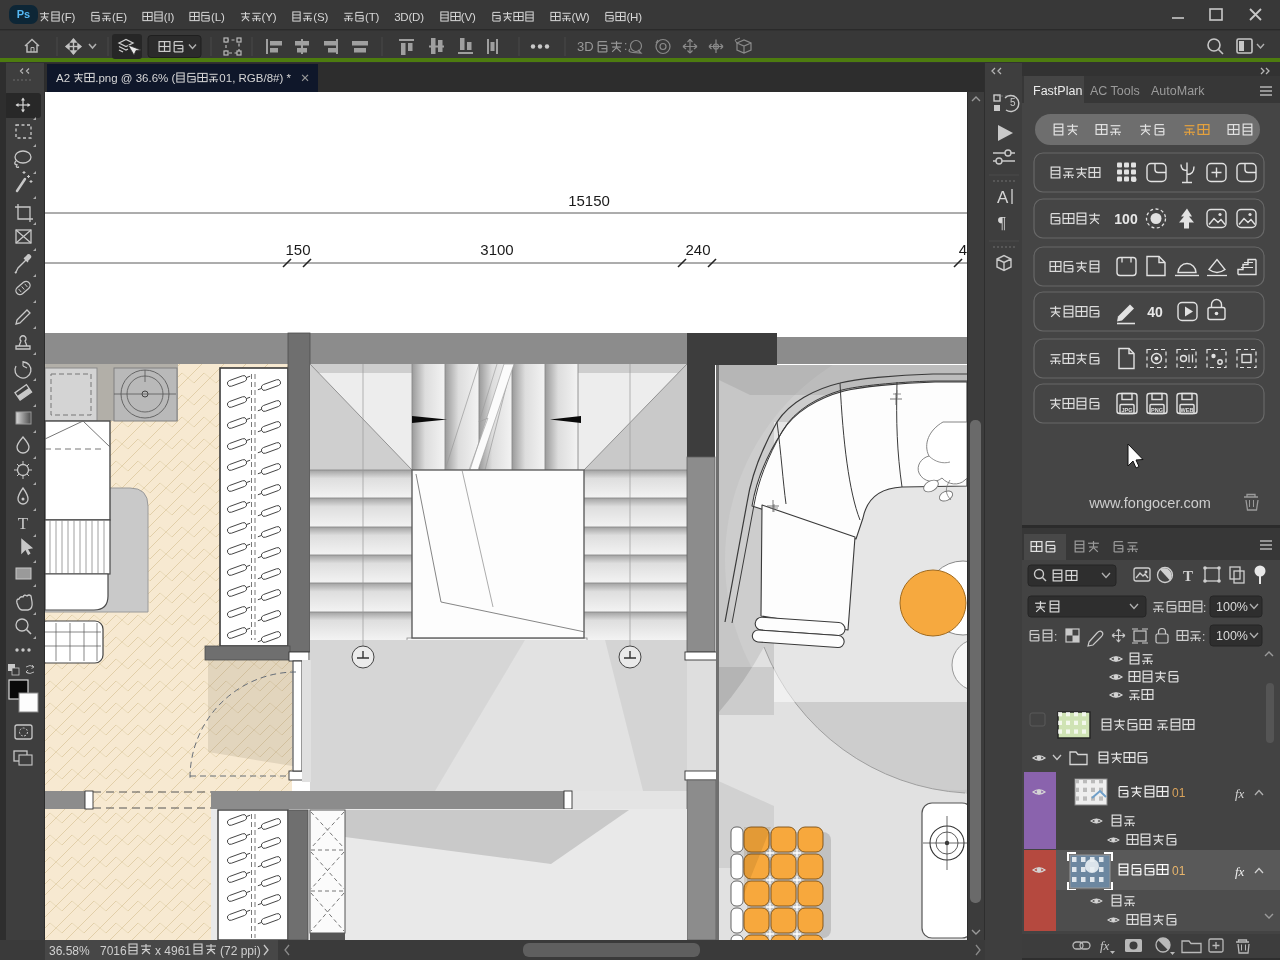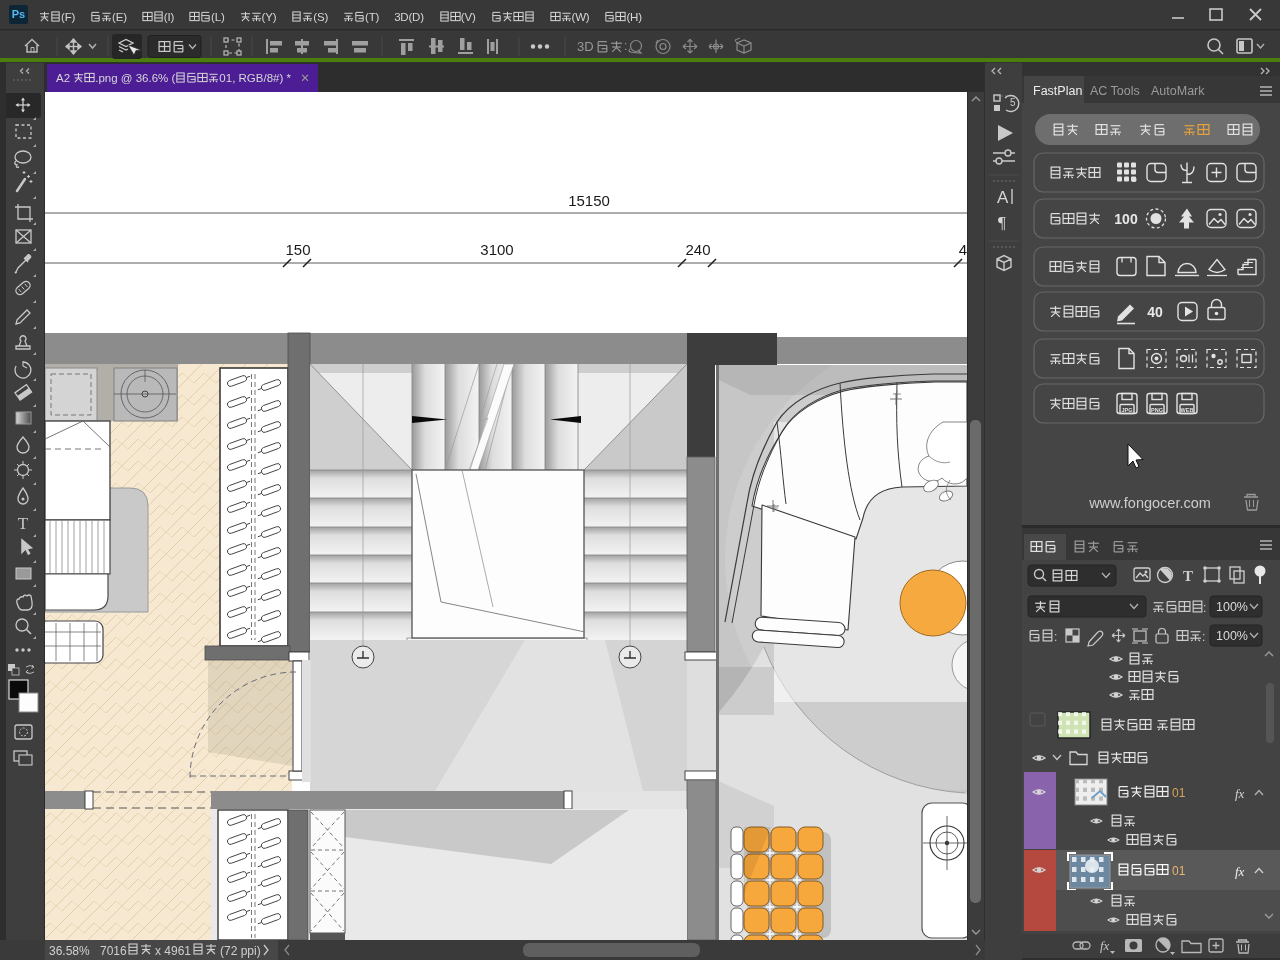--- a/index.html
+++ b/index.html
@@ -5,32 +5,32 @@
   font-family:"Liberation Sans",sans-serif;-webkit-font-smoothing:antialiased;}
 *{box-sizing:border-box;}
 .abs{position:absolute;}
 
 svg.g{width:12px;height:12px;display:inline-block;vertical-align:-1px;margin:0 0.5px;}
 #menus svg.g{width:11px;height:11px;margin:0;}
 #doctab svg.g{width:11px;height:11px;margin:0;}
 .row{white-space:nowrap;}
 
 #menubar{left:0;top:0;width:1280px;height:30px;background:#383838;border-bottom:1px solid #2a2a2a;}
-#pslogo{left:9px;top:5px;width:19px;height:19px;background:#0d2636;border-radius:2px;color:#55b9f5;
+#pslogo{left:9px;top:5px;width:29px;height:19px;background:#0d2636;border-radius:7px;color:#55b9f5;
   font-size:11px;font-weight:bold;text-align:center;line-height:19px;}
 #menus{position:absolute;left:39px;top:7px;}
 .msp{display:inline-block;width:15px;}
 #winbtns{right:8px;top:4px;color:#c8c8c8;}
 
 .mi{display:inline-block;color:#d6d6d6;font-size:11.5px;letter-spacing:-0.2px;}
 
 #optbar{left:0;top:31px;width:1280px;height:31px;background:#383838;border-bottom:4px solid #4d7c0f;}
 
 #tabbar{left:0;top:63px;width:1280px;height:29px;background:#2d2d2d;}
-#doctab{left:47px;top:64px;height:28px;background:#4c1d95;color:#d6d6d6;font-size:11.5px;
+#doctab{left:47px;top:64px;height:28px;background:#0f172a;color:#d6d6d6;font-size:11.5px;
   padding:7px 8px 0 9px;}
 
 #toolbar{left:0;top:63px;width:45px;height:877px;background:#3e3e3e;border-right:1px solid #2c2c2c;}
 
 #canvas{left:45px;top:92px;width:922px;height:848px;background:#fff;overflow:hidden;}
 
 #vscroll{left:967px;top:92px;width:17px;height:848px;background:#3c3c3c;border-left:1px solid #2c2c2c;}
 #vthumb{left:970px;top:420px;width:11px;height:483px;background:#6a6a6a;border-radius:5px;}
 #iconstrip{left:984px;top:63px;width:38px;height:897px;background:#3e3e3e;border-left:1px solid #2e2e2e;}
 #rpanel{left:1022px;top:63px;width:258px;height:897px;background:#ffffff;}

